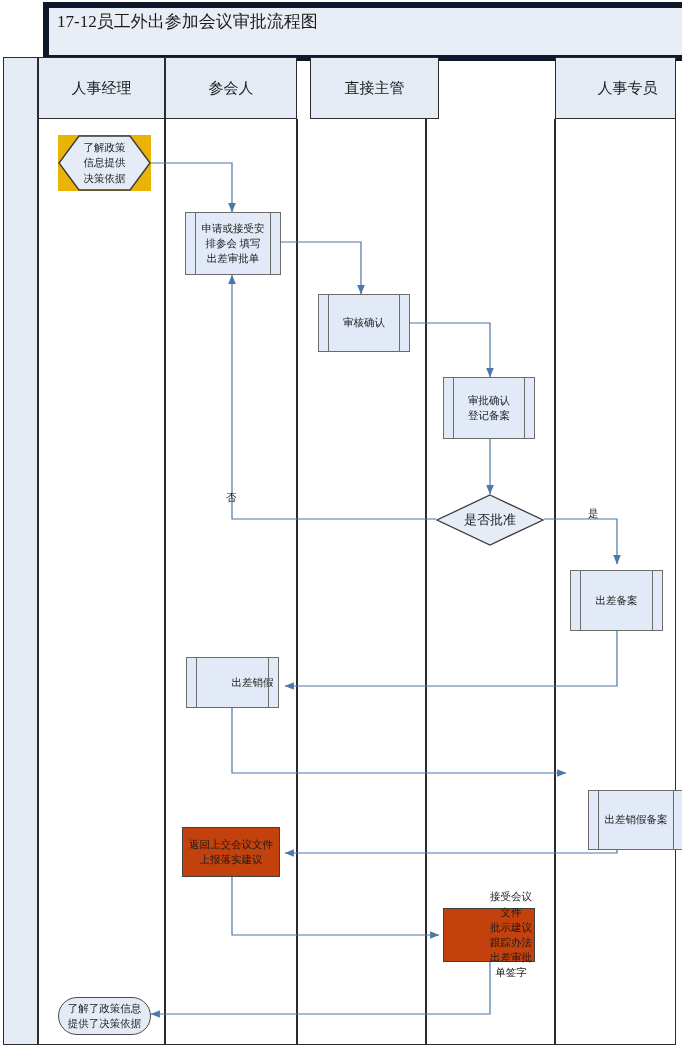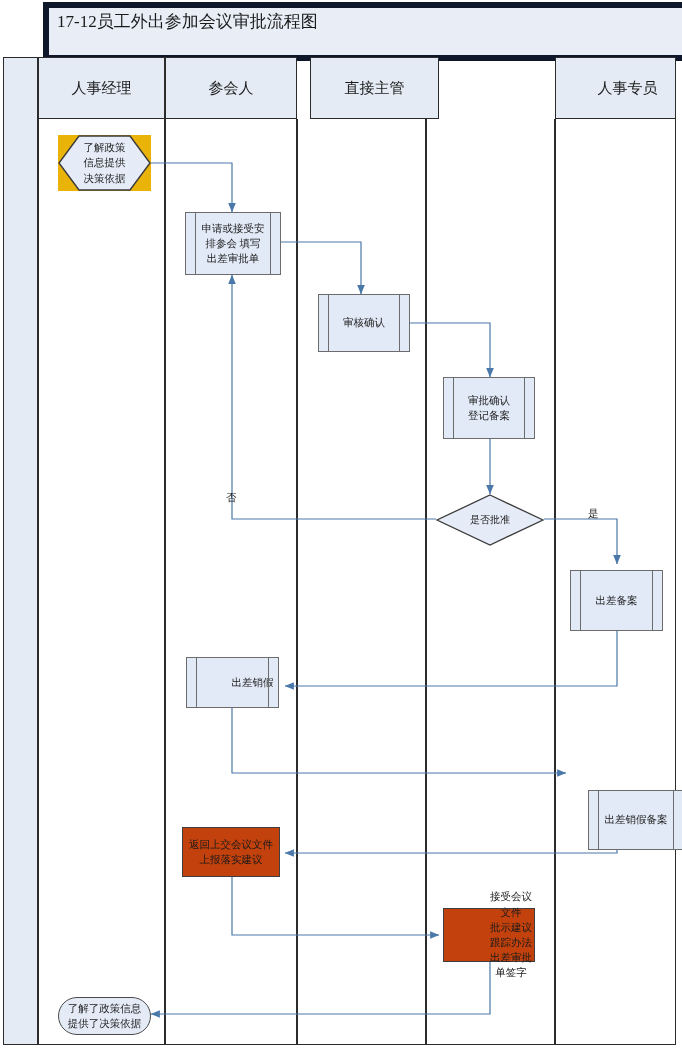--- a/index.html
+++ b/index.html
@@ -30,21 +30,21 @@
          text-align:center;font-size:10.5px;line-height:1.45;color:#1b1b1b;white-space:pre-line;}
   .proc{background:#e2eaf7;border:1.4px solid #6c6c6c;}
   .proc .bar{position:absolute;top:0;bottom:0;width:0;border-left:1.4px solid #6c6c6c;}
   .proc .bar.l{left:9px;}
   .proc .bar.r{right:9px;}
   .rect{background:#c2410c;border:1.4px solid #3f3f3f;}
   .hexa{background:#eab308;}
   .term{background:#e4ebf7;border:1.4px solid #4a4a4a;border-radius:26px;}
   .diamond-wrap{position:absolute;}
   .diamond-lbl{position:absolute;left:0;top:0;width:100%;height:100%;display:flex;align-items:center;
-               justify-content:center;font-size:10px;color:#1b1b1b;}
+               justify-content:center;font-size:13px;color:#1b1b1b;}
   .edge-lbl{position:absolute;font-size:10.5px;color:#1b1b1b;}
 </style>
 </head>
 <body>
 
 <div id="page">
 
   <div class="hdr">
     <div class="hdr-title">17-12员工外出参加会议审批流程图</div>
   </div>

